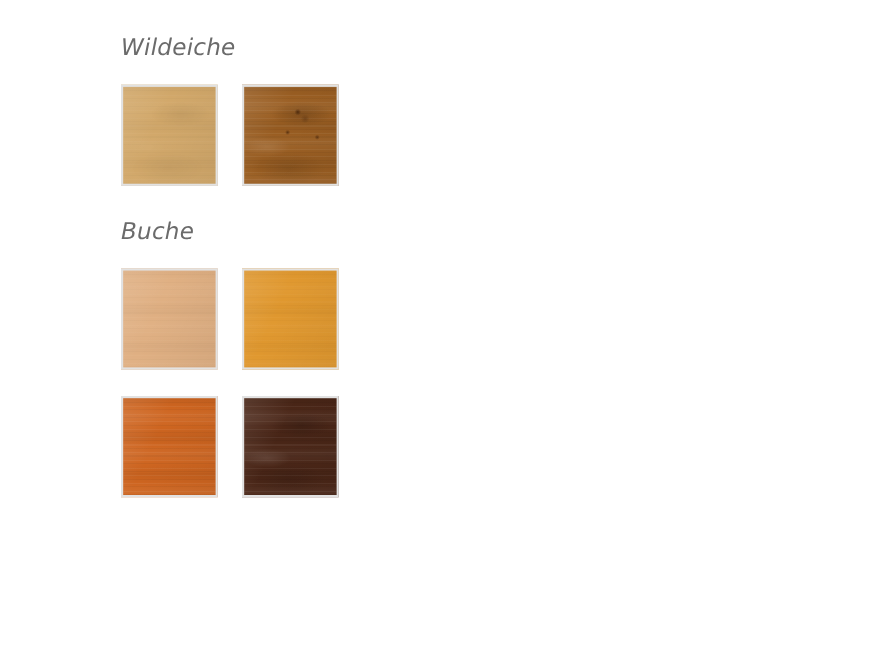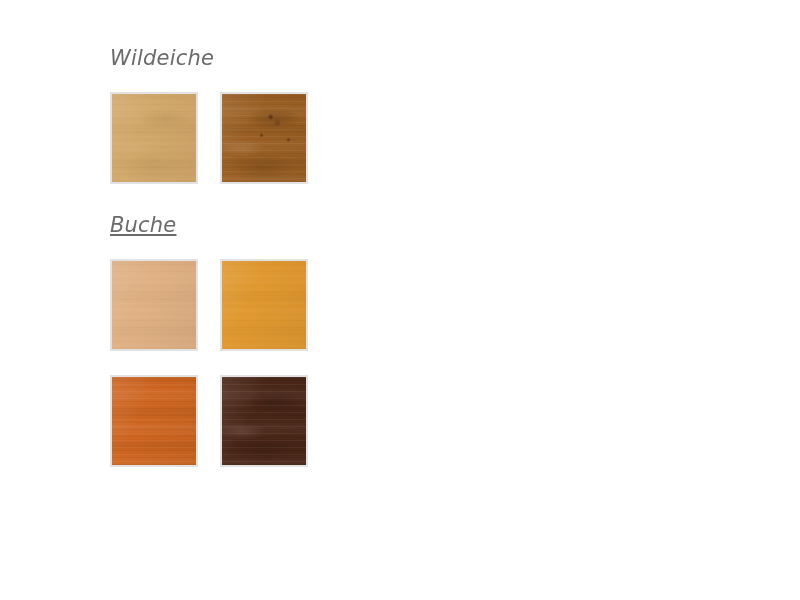--- a/index.html
+++ b/index.html
@@ -11,21 +11,21 @@
     height: 600px;
     background: #ffffff;
     font-family: "DejaVu Sans", "Liberation Sans", sans-serif;
     overflow: hidden;
     position: relative;
   }
 
   #catalog {
     position: absolute;
     left: 110px;
-    top: 47px;
+    top: 32px;
     width: 400px;
   }
 
   .wood-group {
     margin: 0 0 30px 0;
   }
   .wood-group.second {
     margin-top: 30px;
   }
 
@@ -144,21 +144,21 @@
         <div class="grain bands"></div>
         <div class="grain lines"></div>
         <div class="grain figure"></div>
         <div class="grain knots"></div>
         <div class="grain sheen"></div>
       </div>
     </div>
   </div>
 
   <div class="wood-group second">
-    <div class="group-title" style="color: rgb(107, 107, 107); text-decoration: underline;">Buche</div>
+    <div class="group-title" style="color: rgb(107, 107, 107);">Buche</div>
 
     <div class="swatch-row">
       <div class="swatch subtle" style="background-color: rgb(224, 176, 131); border-color: rgb(226, 226, 226);">
         <div class="grain bands"></div>
         <div class="grain lines"></div>
         <div class="grain sheen"></div>
       </div>
       <div class="swatch subtle" style="background-color: rgb(224, 152, 47); border-color: rgb(226, 226, 226);">
         <div class="grain bands"></div>
         <div class="grain lines"></div>

